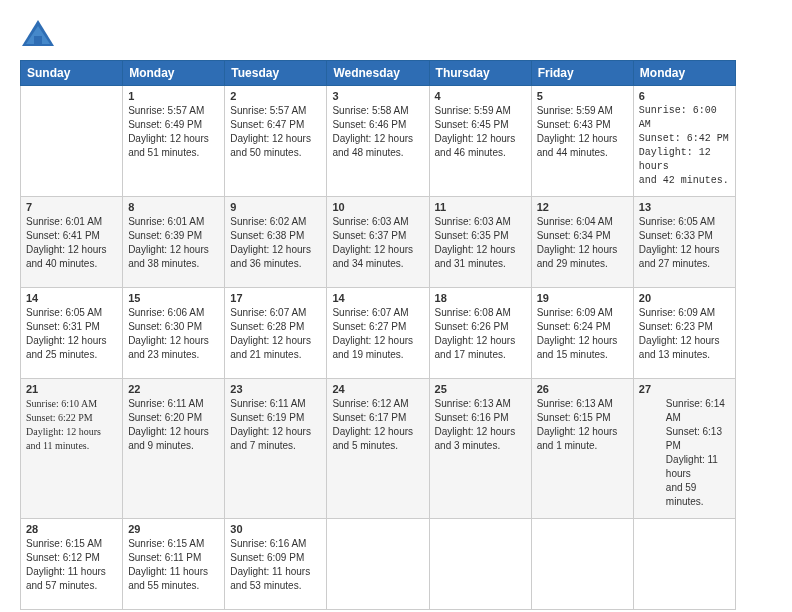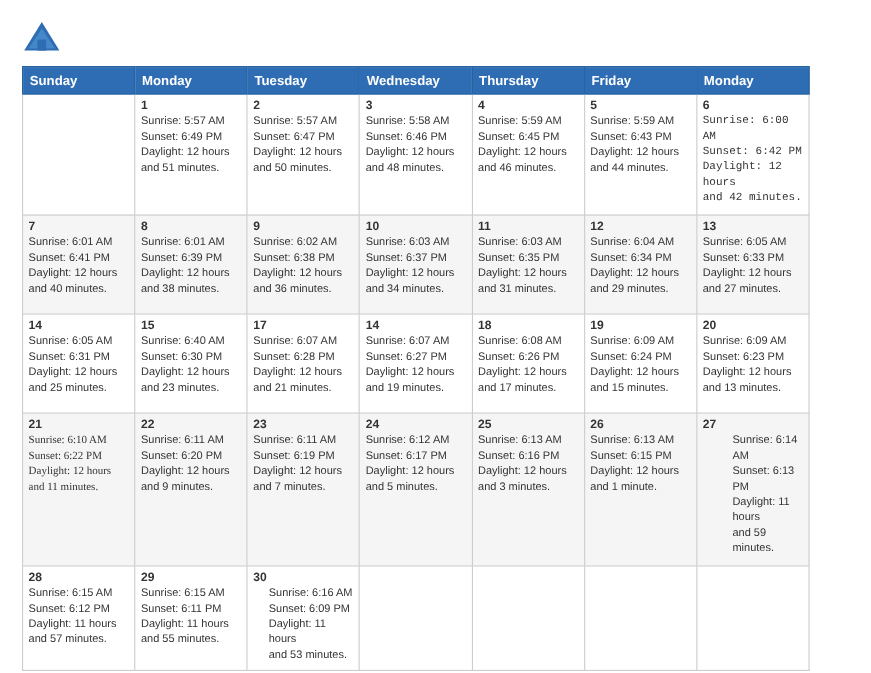--- a/index.html
+++ b/index.html
@@ -240,21 +240,21 @@
         <tr>
           <td>
             <span class="day-number">14</span>
             <div class="day-info" style="white-space: pre-line;">Sunrise: 6:05 AM
 Sunset: 6:31 PM
 Daylight: 12 hours
 and 25 minutes.</div>
           </td>
           <td>
             <span class="day-number">15</span>
-            <div class="day-info" style="white-space: pre-line;">Sunrise: 6:40 AM
+            <div class="day-info" style="white-space: pre-line;">Sunrise: 6:06 AM
 Sunset: 6:30 PM
 Daylight: 12 hours
 and 23 minutes.</div>
           </td>
           <td>
             <span class="day-number">17</span>
             <div class="day-info" style="white-space: pre-line;">Sunrise: 6:07 AM
 Sunset: 6:28 PM
 Daylight: 12 hours
 and 21 minutes.</div>
@@ -349,21 +349,21 @@
           </td>
           <td>
             <span class="day-number">29</span>
             <div class="day-info" style="white-space: pre-line;">Sunrise: 6:15 AM
 Sunset: 6:11 PM
 Daylight: 11 hours
 and 55 minutes.</div>
           </td>
           <td>
             <span class="day-number">30</span>
-            <div class="day-info" style="white-space: pre-line; margin-left: 14px;">Sunrise: 6:16 AM
+            <div class="day-info" style="white-space: pre-line;">Sunrise: 6:16 AM
 Sunset: 6:09 PM
 Daylight: 11 hours
 and 53 minutes.</div>
           </td>
           <td class="empty-cell"></td>
           <td class="empty-cell"></td>
           <td class="empty-cell"></td>
           <td class="empty-cell"></td>
         </tr>
       </tbody>

